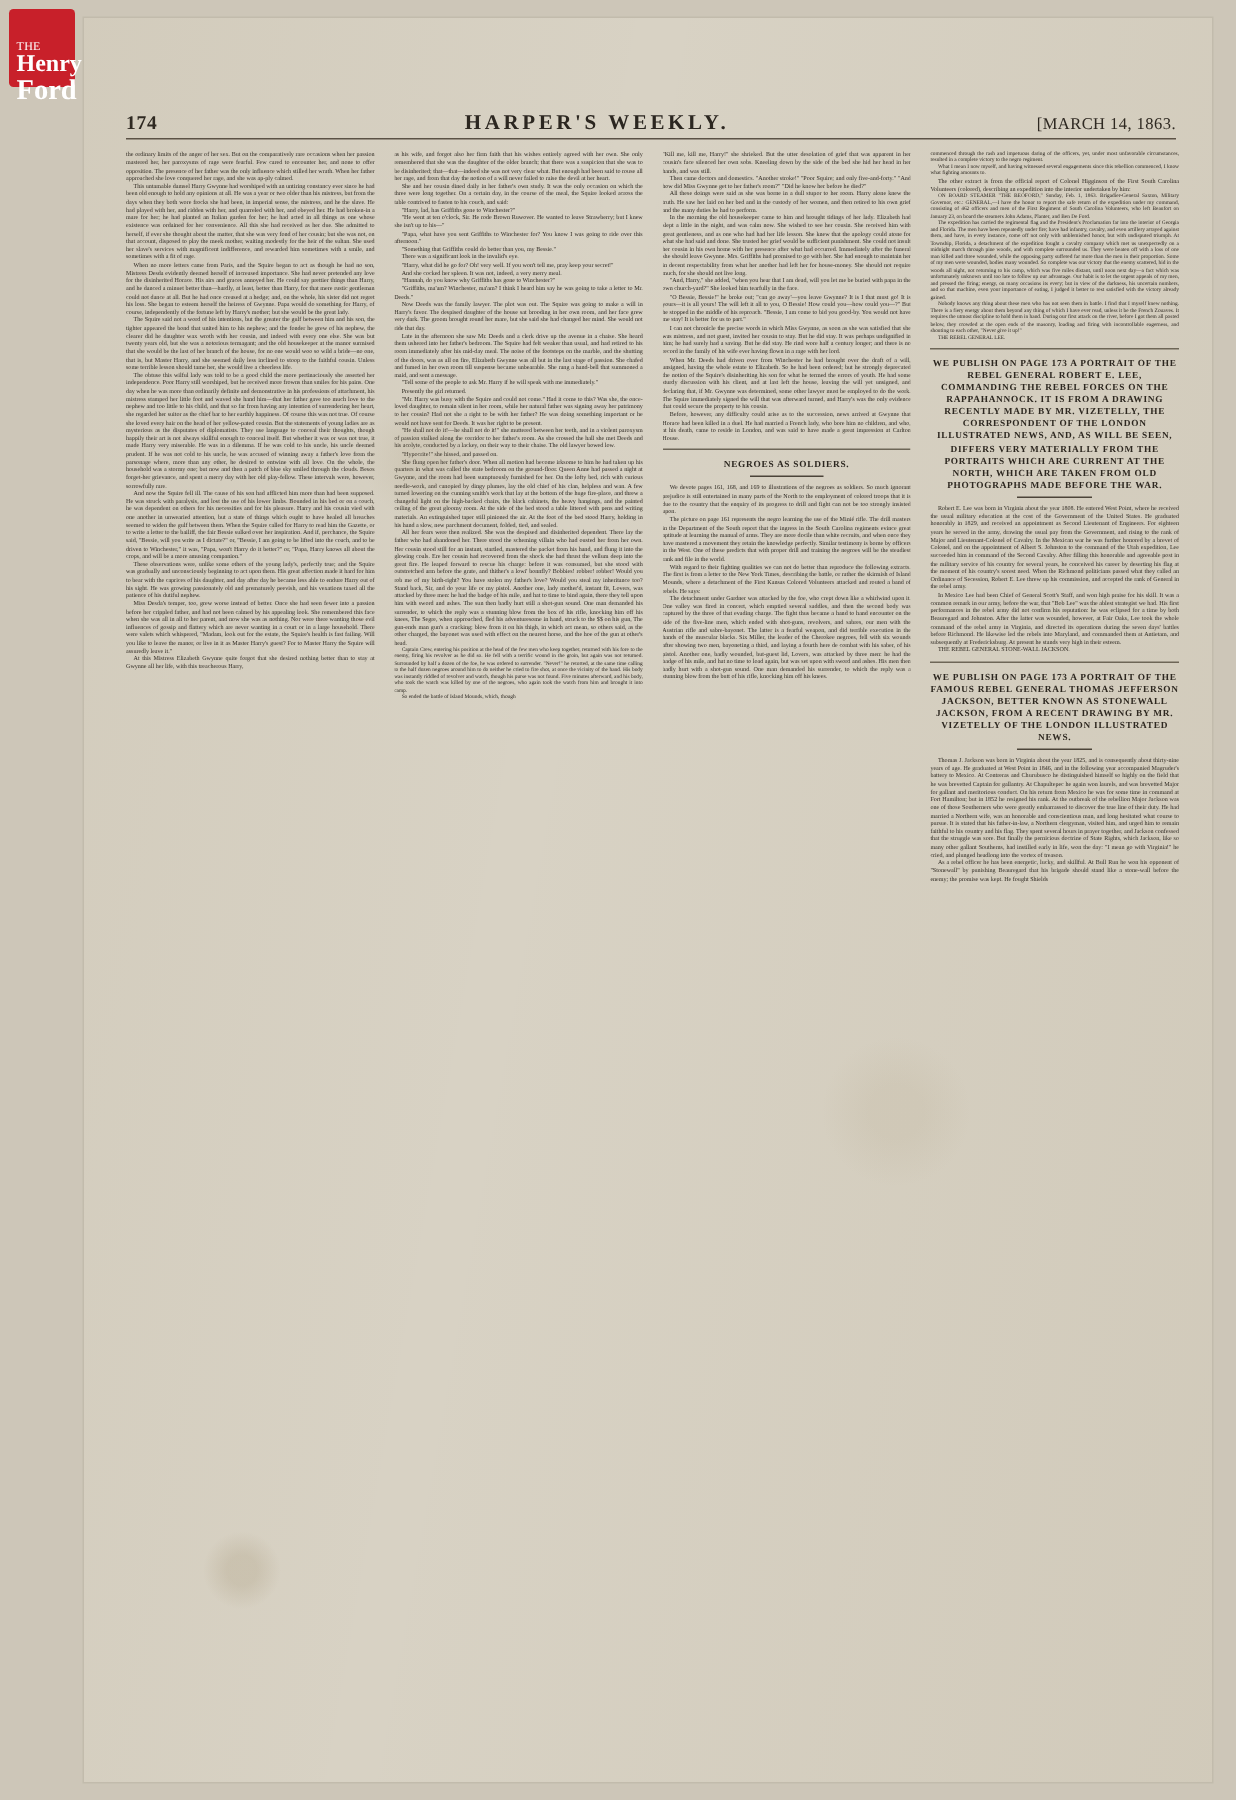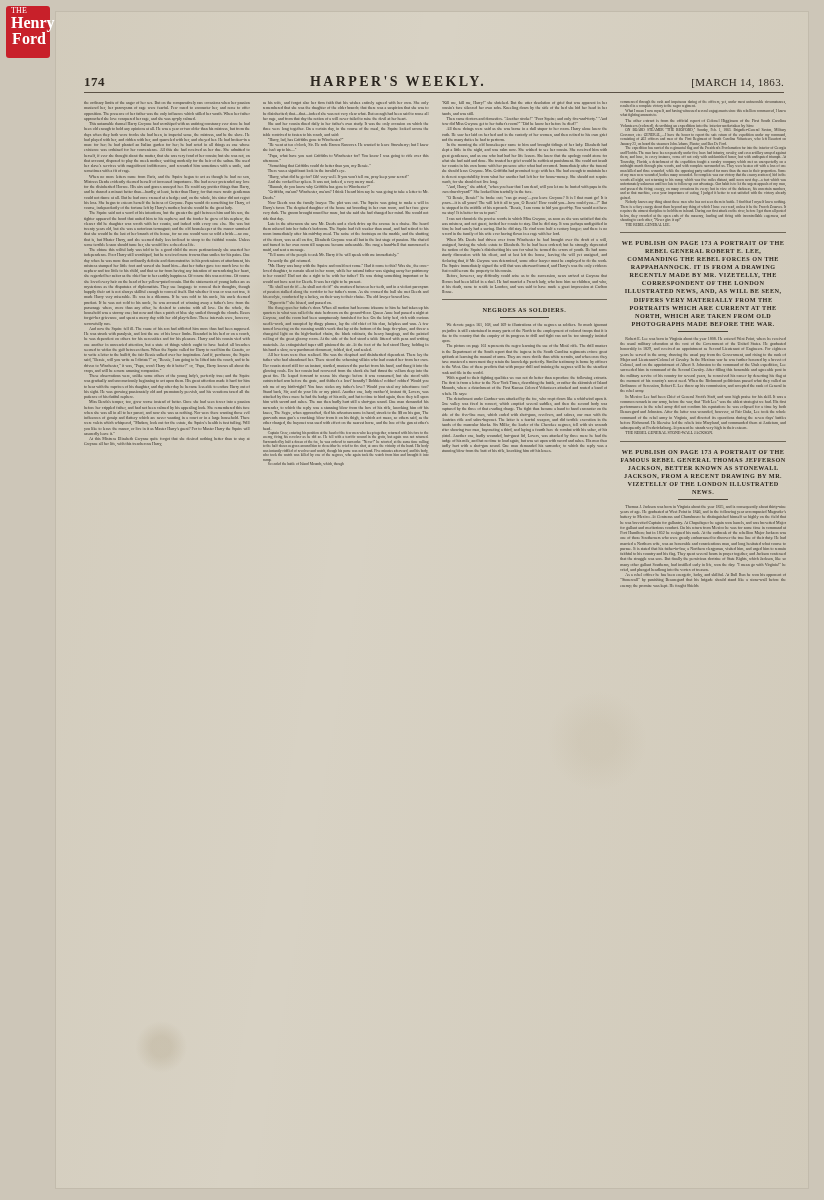--- a/index.html
+++ b/index.html
@@ -45,26 +45,26 @@
     position: absolute;
     left: 6px;
     top: 6px;
     width: 44px;
     height: 52px;
     background: #c8202a;
     color: #ffffff;
     border-radius: 3px;
     font-family: "Liberation Serif", serif;
     line-height: 1.02;
-    padding: 1px 3px 0 5px;
+    padding: 21px 3px 0 5px;
     box-sizing: border-box;
   }
   .logo .l1 { font-size: 8px; letter-spacing: .2px; }
   .logo .l2 { font-size: 16px; font-weight: bold; }
-  .logo .l3 { font-size: 16px; font-weight: bold; text-align: center; }
+  .logo .l3 { font-size: 19px; font-weight: bold; text-align: center; }
 
   
   .masthead {
     position: absolute;
     left: 28px;
     top: 62px;
     width: 700px;
     display: flex;
     align-items: baseline;
     justify-content: space-between;

